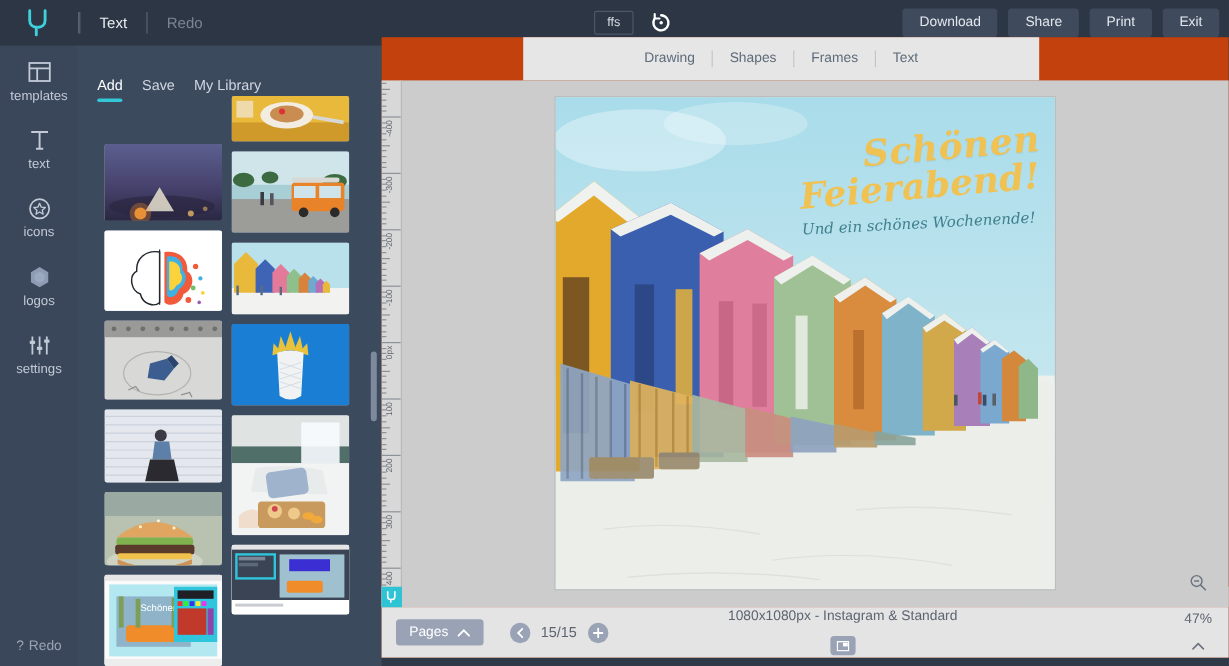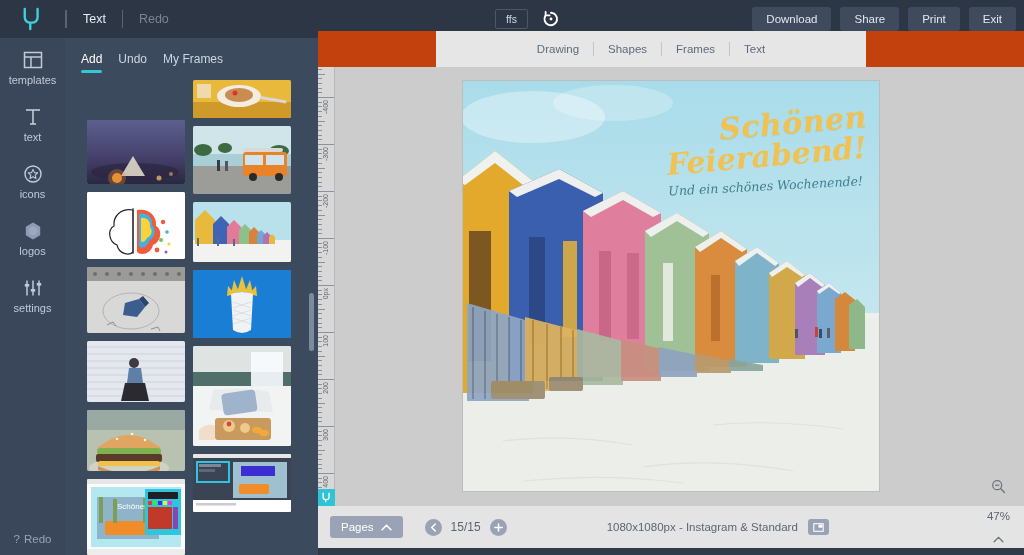--- a/index.html
+++ b/index.html
@@ -59,21 +59,21 @@
     position: absolute; bottom: 10px; left: 0; width: 65px;
     display: flex; align-items: center; justify-content: center; gap: 4px;
     color: #98a3b3; font-size: 11.5px; cursor: pointer;
   }
 
   
   .panel {
     position: absolute; top: 38px; left: 65px; width: 253px; height: 517px;
     background: #3c4a5e; overflow: hidden;
   }
-  .panel-tabs { display: flex; gap: 16px; padding: 14px 16px 0 16px; position: relative; }
+  .panel-tabs { display: flex; gap: 16px; padding: 14px 16px 0 16px; position: relative; margin-top: 12px; }
   .ptab { color: #cfd6e0; font-size: 12px; cursor: pointer; padding-bottom: 9px; position: relative; }
   .ptab.active { color: #ffffff; }
   .ptab.active::after {
     content: ""; position: absolute; left: 0; right: 0; bottom: 2px;
     height: 3px; background: #32c8d8; border-radius: 2px;
   }
   .masonry {
     position: absolute; top: 42px; left: 0; width: 253px; height: 475px;
     display: flex; gap: 8px; padding: 0 16px 0 22px; overflow: hidden;
   }
@@ -251,22 +251,22 @@
 
     <div class="help">
       <span>?</span>
       <span>Redo</span>
     </div>
   </div>
 
   <div class="panel">
     <div class="panel-tabs">
       <div class="ptab active">Add</div>
-      <div class="ptab">Undo</div>
-      <div class="ptab">My Frames</div>
+      <div class="ptab">Save</div>
+      <div class="ptab">My Library</div>
     </div>
 
     <div class="masonry">
 
       <div class="col left">
         <div class="thumb" style="height:76px">
           <svg viewBox="0 0 98 76" width="98" height="76">
             <defs>
                 <linearGradient id="g1" x1="0" y1="0" x2="0" y2="1">
               <stop offset="0" stop-color="#5b5f8f"></stop>
@@ -899,21 +899,21 @@
           </svg>
         </button>
         <span class="pg-count">15/15</span>
         <button class="circ-btn">
           <svg width="9" height="9" viewBox="0 0 10 10">
             <path d="M5 1 L5 9 M1 5 L9 5" stroke="#ffffff" stroke-width="1.7" stroke-linecap="round"></path>
           </svg>
         </button>
       </div>
 
-      <div style="display:flex;align-items:center;gap:10px;margin-left:100px;">
+      <div style="display:flex;align-items:center;gap:10px;margin-left:100px;flex-direction:column;">
         <span class="dims">1080x1080px - Instagram &amp; Standard</span>
         <span class="dims-ico">
           <svg width="11" height="9" viewBox="0 0 12 10">
             <rect x="0.8" y="0.8" width="10.4" height="8.4" stroke="#ffffff" stroke-width="1.2" fill="none"></rect>
             <rect x="6" y="1.8" width="4.4" height="3.4" fill="#ffffff"></rect>
           </svg>
         </span>
       </div>
 
       <div class="zoom-grp">

